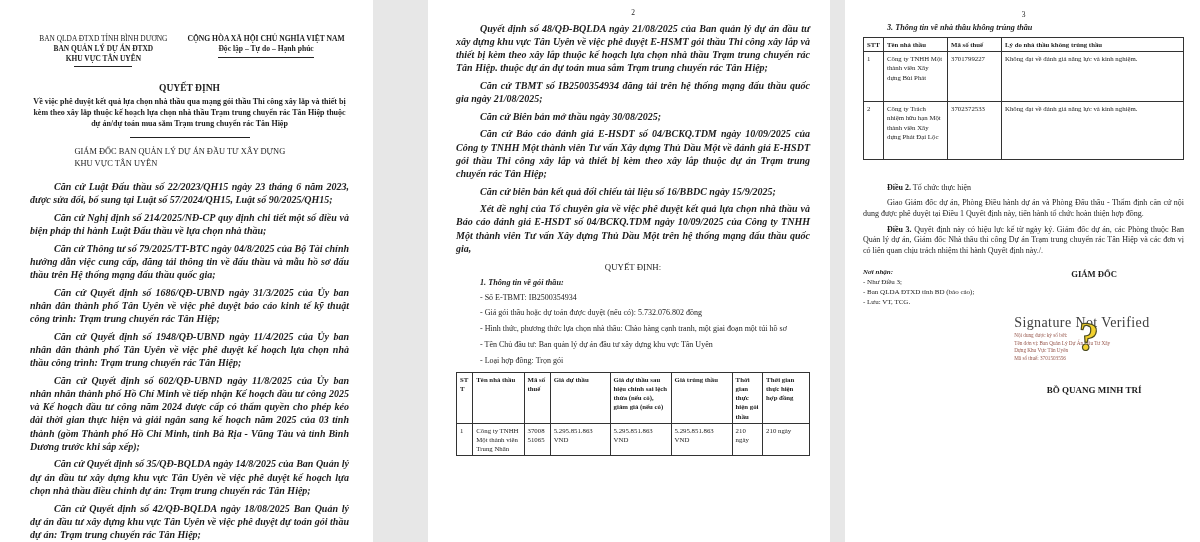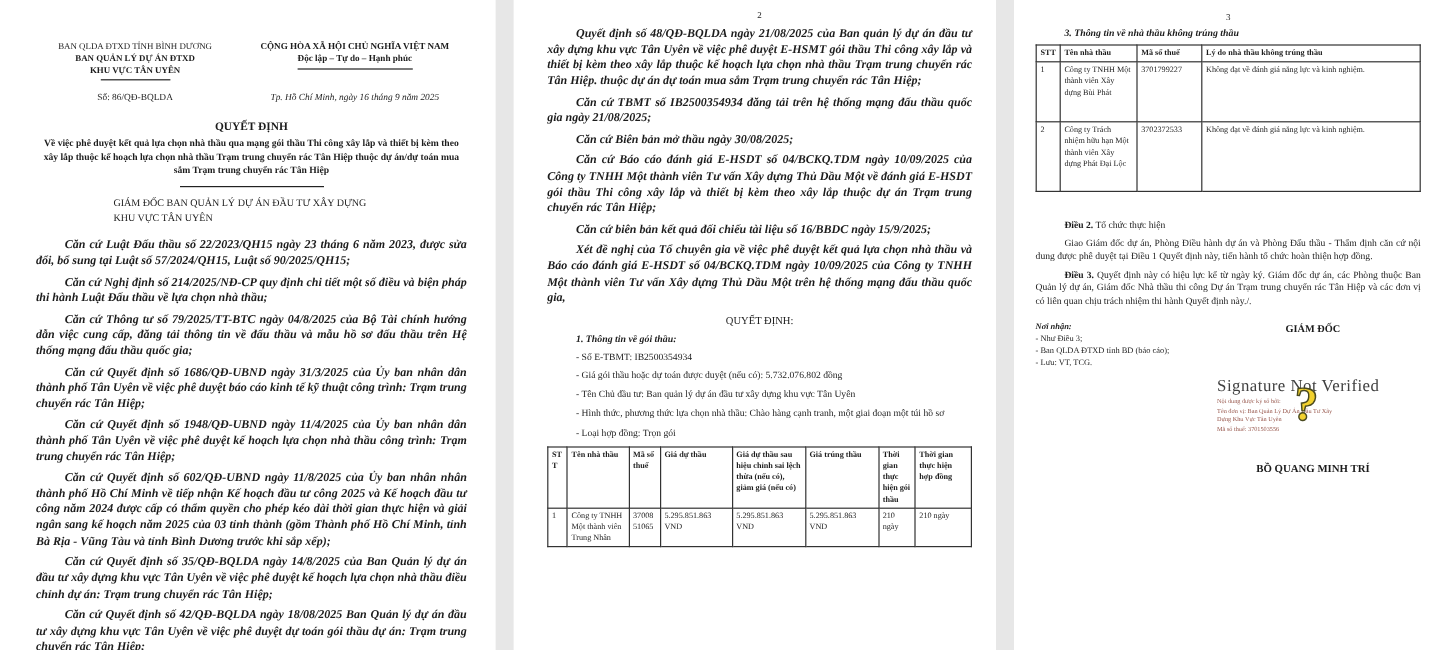--- a/index.html
+++ b/index.html
@@ -4,21 +4,21 @@
 <style>
   html,body{margin:0;padding:0;}
   body{
     width:1200px;height:542px;position:relative;
     background:#e7e7e7;
     font-family:"Liberation Serif","DejaVu Serif",serif;
     color:#1c1c1c;
     -webkit-font-smoothing:antialiased;
   }
   .page{position:absolute;top:0;height:542px;background:#ffffff;box-sizing:border-box;overflow:hidden;}
-  #page1{left:0;width:413px;padding:34px 24px 0 30px;}
+  #page1{left:0;width:373px;padding:34px 24px 0 30px;}
   #page2{left:428px;width:402px;padding:8px 20px 0 28px;}
   #page3{left:845px;width:355px;padding:10px 16px 0 18px;}
 
   .pgnum{text-align:center;font-size:7.5px;margin:0 0 4px 0;}
 
   
   .hdr{display:flex;justify-content:space-between;}
   .hdr-left{width:46%;text-align:center;font-size:7.4px;line-height:1.35;}
   .hdr-right{width:52%;text-align:center;font-size:7.6px;line-height:1.35;}
   .b{font-weight:bold;}
@@ -74,24 +74,20 @@
       <div class="b">BAN QUẢN LÝ DỰ ÁN ĐTXD</div>
       <div class="b">KHU VỰC TÂN UYÊN</div>
       <div class="rule rule-org"></div>
     </div>
     <div class="hdr-right">
       <div class="b">CỘNG HÒA XÃ HỘI CHỦ NGHĨA VIỆT NAM</div>
       <div class="b">Độc lập – Tự do – Hạnh phúc</div>
       <div class="rule rule-motto"></div>
     </div>
   </div>
-  <div class="hdr2">
-    <div class="num">Số: 86/QĐ-BQLDA</div>
-    <div class="date">Tp. Hồ Chí Minh, ngày 16 tháng 9 năm 2025</div>
-  </div>
 
   <div class="doc-title">QUYẾT ĐỊNH</div>
   <div class="doc-subtitle">Về việc phê duyệt kết quả lựa chọn nhà thầu qua mạng gói thầu Thi công xây lắp và thiết bị kèm theo xây lắp thuộc kế hoạch lựa chọn nhà thầu Trạm trung chuyển rác Tân Hiệp thuộc dự án/dự toán mua sắm Trạm trung chuyển rác Tân Hiệp</div>
   <div class="title-rule"></div>
   <div class="authority">GIÁM ĐỐC BAN QUẢN LÝ DỰ ÁN ĐẦU TƯ XÂY DỰNG KHU VỰC TÂN UYÊN</div>
 
   <p class="rec">Căn cứ Luật Đấu thầu số 22/2023/QH15 ngày 23 tháng 6 năm 2023, được sửa đổi, bổ sung tại Luật số 57/2024/QH15, Luật số 90/2025/QH15;</p>
   <p class="rec">Căn cứ Nghị định số 214/2025/NĐ-CP quy định chi tiết một số điều và biện pháp thi hành Luật Đấu thầu về lựa chọn nhà thầu;</p>
   <p class="rec">Căn cứ Thông tư số 79/2025/TT-BTC ngày 04/8/2025 của Bộ Tài chính hướng dẫn việc cung cấp, đăng tải thông tin về đấu thầu và mẫu hồ sơ đấu thầu trên Hệ thống mạng đấu thầu quốc gia;</p>
   <p class="rec">Căn cứ Quyết định số 1686/QĐ-UBND ngày 31/3/2025 của Ủy ban nhân dân thành phố Tân Uyên về việc phê duyệt báo cáo kinh tế kỹ thuật công trình: Trạm trung chuyển rác Tân Hiệp;</p>
@@ -111,22 +107,22 @@
   <p class="rec">Căn cứ biên bản kết quả đối chiếu tài liệu số 16/BBDC ngày 15/9/2025;</p>
   <p class="rec">Xét đề nghị của Tổ chuyên gia về việc phê duyệt kết quả lựa chọn nhà thầu và Báo cáo đánh giá E-HSDT số 04/BCKQ.TDM ngày 10/09/2025 của Công ty TNHH Một thành viên Tư vấn Xây dựng Thủ Dầu Một trên hệ thống mạng đấu thầu quốc gia,</p>
 
   <div class="center-b">QUYẾT ĐỊNH:</div>
 
 
   <div class="sec-head">1. Thông tin về gói thầu:</div>
 
   <p class="bullet">- Số E-TBMT: IB2500354934</p>
   <p class="bullet">- Giá gói thầu hoặc dự toán được duyệt (nếu có): 5.732.076.802 đồng</p>
+  <p class="bullet">- Hình thức, phương thức lựa chọn nhà thầu: Chào hàng cạnh tranh, một giai đoạn một túi hồ sơ</p>
   <p class="bullet">- Tên Chủ đầu tư: Ban quản lý dự án đầu tư xây dựng khu vực Tân Uyên</p>
-  <p class="bullet">- Hình thức, phương thức lựa chọn nhà thầu: Chào hàng cạnh tranh, một giai đoạn một túi hồ sơ</p>
   <p class="bullet">- Loại hợp đồng: Trọn gói</p>
 
 
   <table class="doc">
     <colgroup>
       <col style="width:15px">
         <col style="width:47px">
         <col style="width:24px">
         <col style="width:55px">
       <col style="width:56px">

